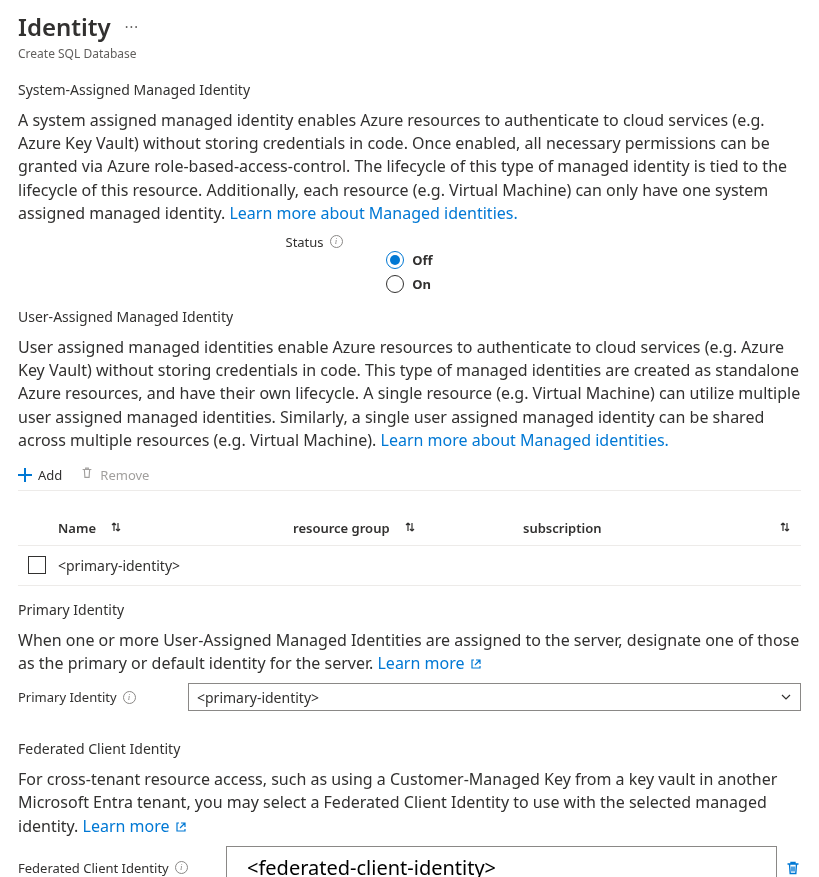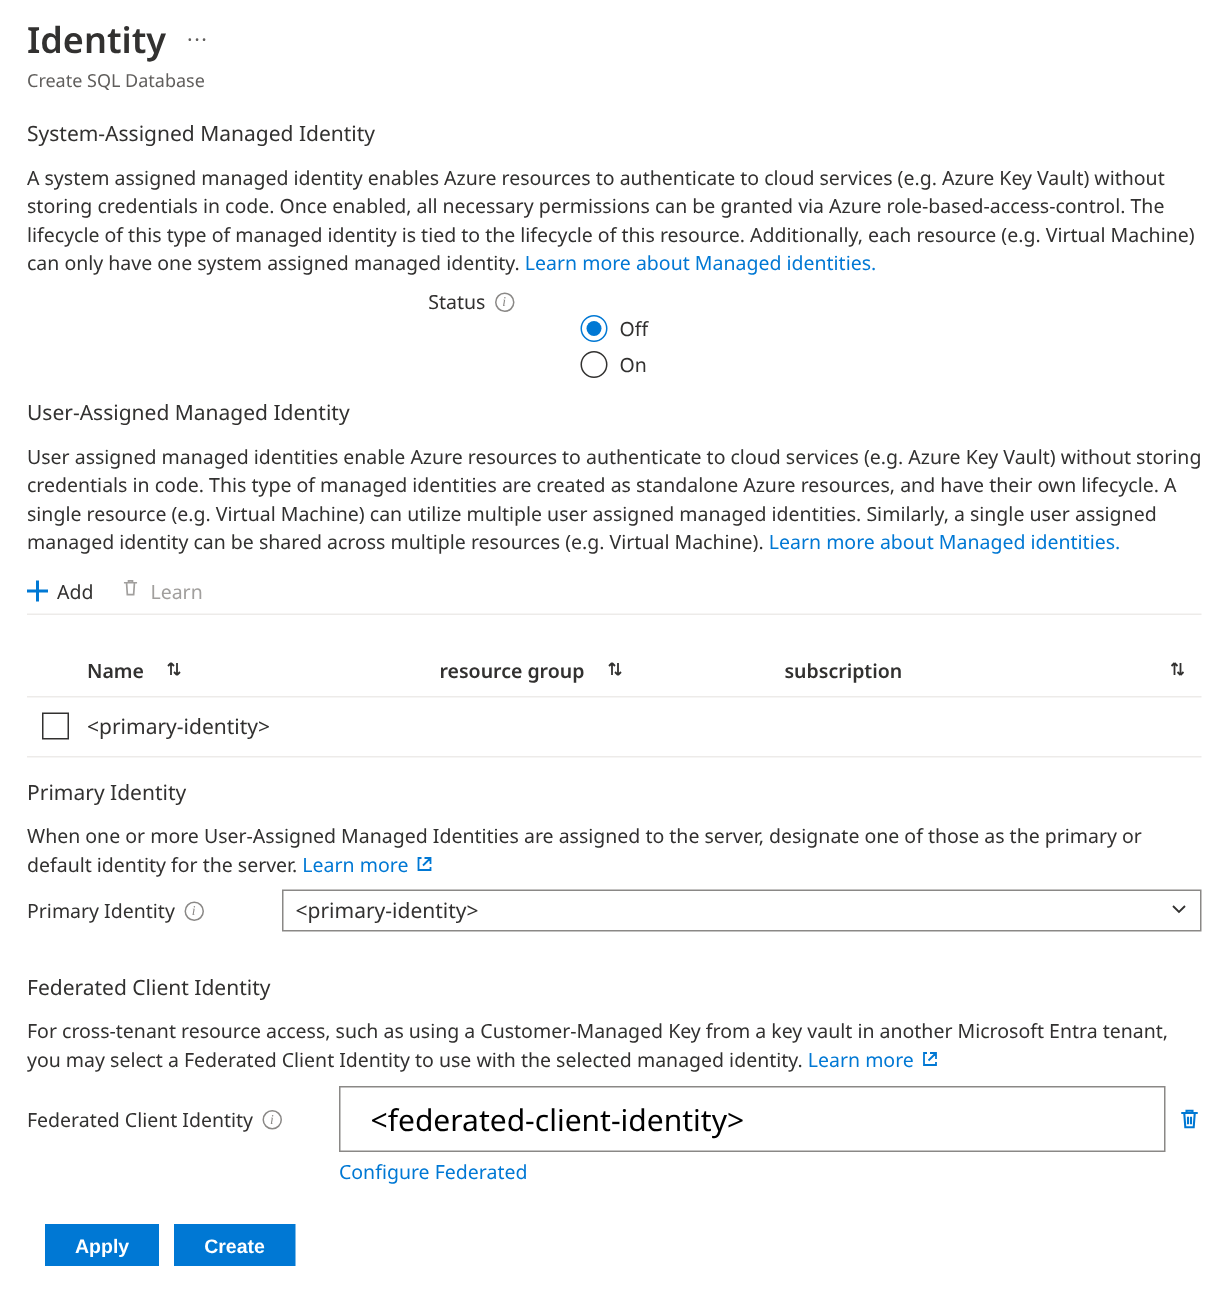--- a/index.html
+++ b/index.html
@@ -25,32 +25,32 @@
   h1 {
     font-size: 24px;
     font-weight: 600;
     margin: 0;
     display: inline-block;
   }
   .title-row { display:flex; align-items:center; gap:14px; }
   .subtitle { font-size: 12px; color: var(--text-secondary); margin:2px 0 18px 0; }
   .ellipsis { color: var(--text-secondary); font-size:14px; letter-spacing:1px; cursor:pointer; }
   h2 { font-size: 14px; font-weight: 400; margin: 14px 0 10px 0; }
-  p { margin: 0 0 8px 0; line-height: 1.45; font-size:13px; }
+  p { margin: 0 0 8px 0; line-height: 1.45; font-size:16px; }
   a, .link { color: var(--link); text-decoration: none; cursor:pointer; }
   .info-ic {
     display:inline-flex; align-items:center; justify-content:center;
     width:13px; height:13px; border:1px solid #8a8886; border-radius:50%;
     font-size:9px; color:#8a8886; line-height:1; margin-left:6px; cursor:default;
     font-style: italic; font-family: Georgia, serif;
   }
   .field-row { display:flex; align-items:center; margin:6px 0;flex-direction:column; }
   .field-label { width: 248px; display:flex; align-items:center; font-size:13px; }
   .radio-stack { display:flex; flex-direction:column; gap:6px; }
-  .radio-opt { display:flex; align-items:center; gap:8px; cursor:pointer; }
+  .radio-opt { display:flex; align-items:center; gap:8px; cursor:pointer;font-weight:bold; }
   .radio-btn {
     width:18px; height:18px; border:1px solid var(--text); border-radius:50%;
     display:flex; align-items:center; justify-content:center; flex-shrink:0;
   }
   .radio-btn.selected { border-color: var(--primary); }
   .radio-btn .dot { width:10px; height:10px; border-radius:50%; background:var(--primary); }
   .toolbar { display:flex; gap:18px; margin:14px 0 6px 0; padding-bottom:6px; border-bottom:1px solid var(--light-border); }
   .tool-btn { display:flex; align-items:center; gap:6px; font-size:13px; cursor:pointer; }
   .tool-btn.disabled { color: var(--disabled); cursor:not-allowed; }
   .plus-ic {
@@ -140,21 +140,21 @@
   <div class="tool-btn">
     <span class="plus-ic"></span>
     <span>Add</span>
   </div>
   <div class="tool-btn disabled">
     <span class="trash-ic">
       <svg viewBox="0 0 16 16" fill="none" stroke="currentColor" stroke-width="1.3">
         <path d="M3 4h10M6.5 4V2.5h3V4M5 4l.6 9h4.8L11 4"></path>
       </svg>
     </span>
-    <span>Learn</span>
+    <span>Remove</span>
   </div>
 </div>
 
 <div class="table">
   <div class="thead">
     <div class="th th-name">
       <span>Name</span>
       <span class="sort-ic">
         <svg viewBox="0 0 12 12" stroke="currentColor" fill="none" stroke-width="1.2">
             <path d="M4 2v8M4 2l-2 2M4 2l2 2M8 10V2M8 10l-2-2M8 10l2-2"></path>

